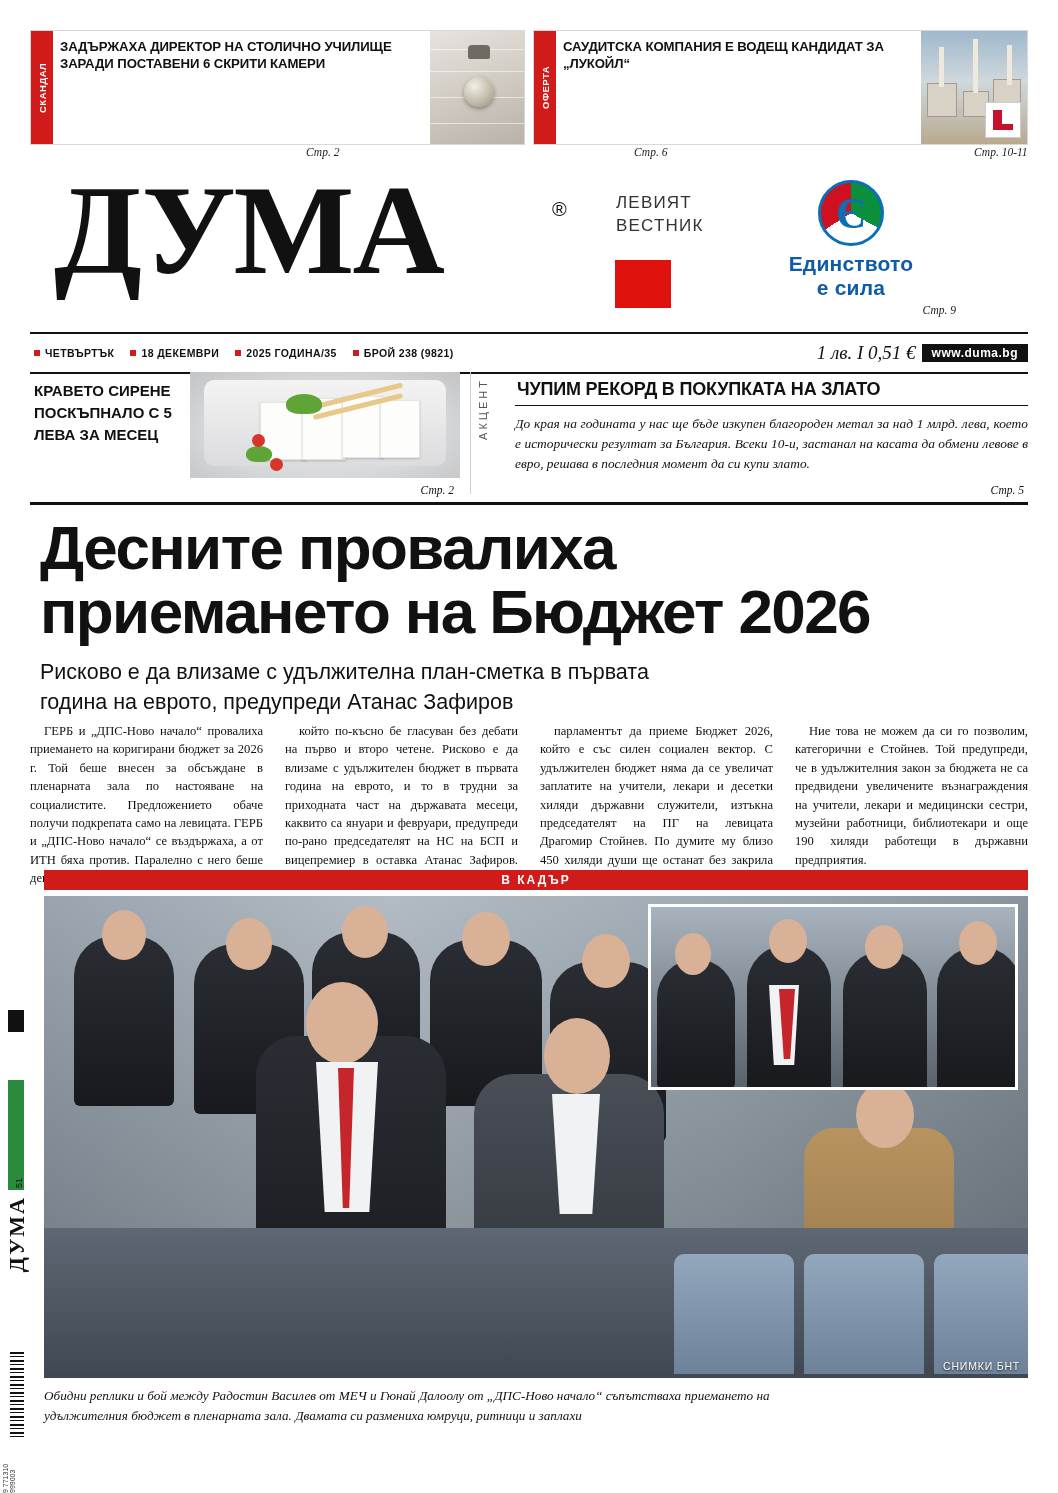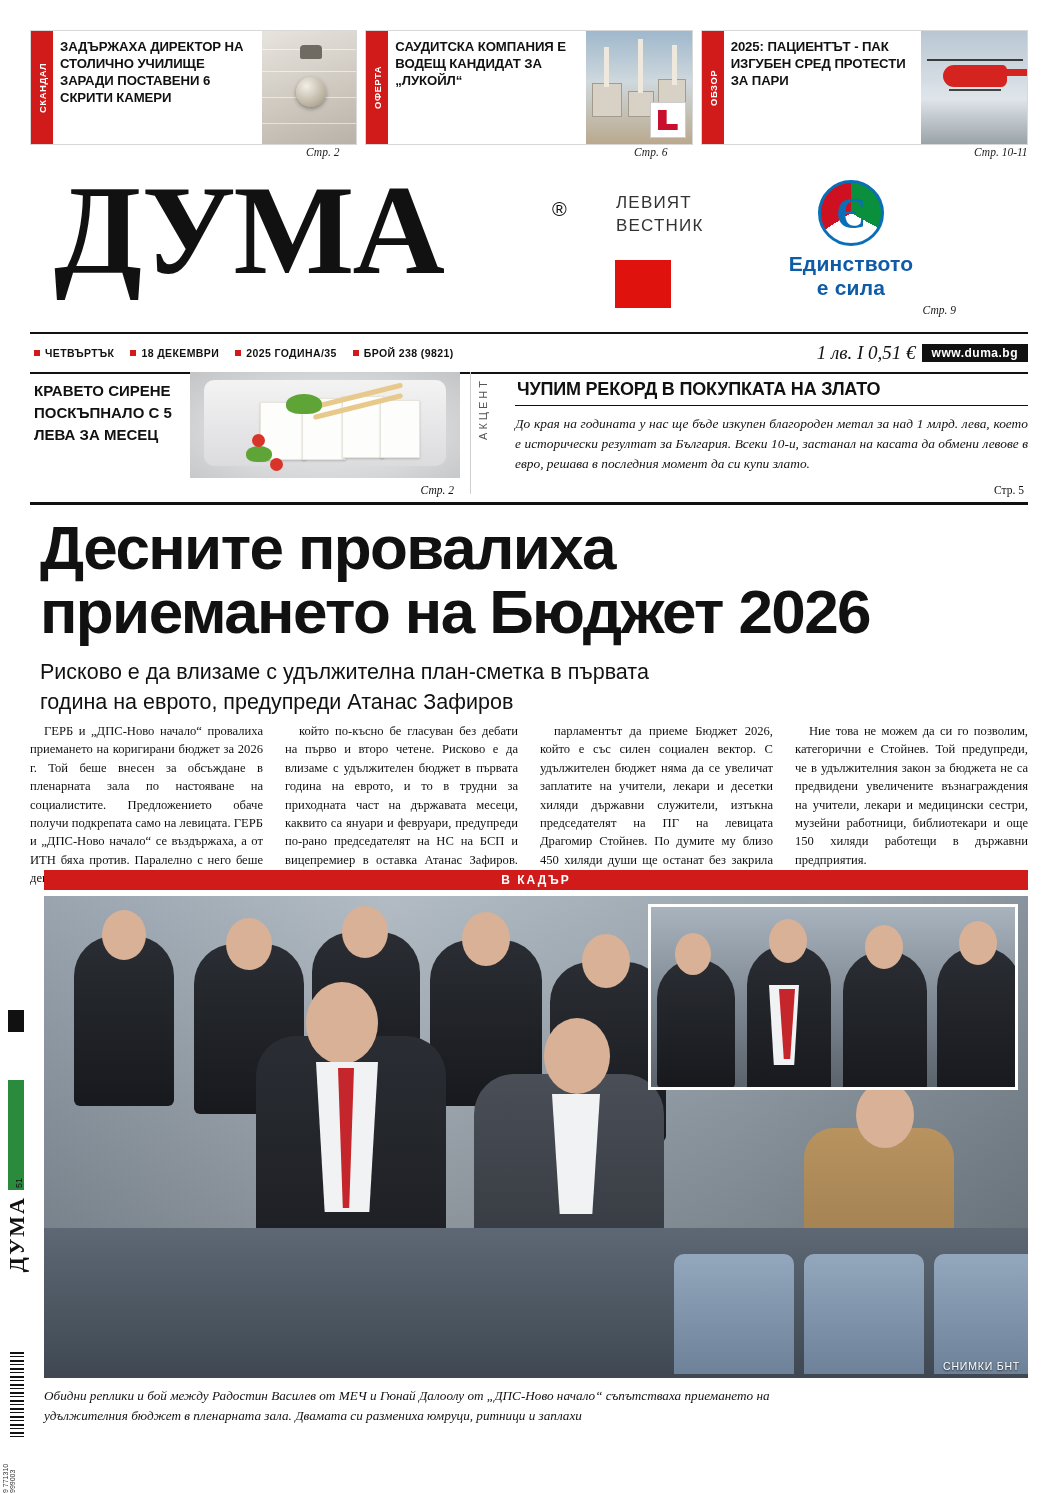--- a/index.html
+++ b/index.html
@@ -167,21 +167,21 @@
   .accent .ahead {
     margin-left: 34px; border-top:2px solid #111; border-bottom:1px solid #111;
     padding: 5px 0 5px 2px;
     font-family:"Liberation Sans",sans-serif; font-weight:bold; font-size:18px; letter-spacing:-.2px;
   }
   .accent .abody {
     margin-left: 34px; padding-top: 8px;
     font-family:"Liberation Serif",serif; font-style: italic; font-size: 13.4px; line-height: 1.5;
     text-align: justify;
   }
-  .accent .apg { position:absolute; right:4px; bottom:-2px; font-size:11.5px; }
+  .accent .apg { position:absolute; right:4px; bottom:-2px; font-style:italic; font-size:11.5px; }
 
   
   .rule-thick { position:absolute; left:30px; top:502px; width:998px; height:3px; background:#111; }
   .headline {
     position:absolute; left:40px; top:516px; width: 980px;
     font-family:"Liberation Sans",sans-serif; font-weight:bold;
     font-size: 62px; line-height: 1.04; letter-spacing:-1.6px; color:#111;
   }
   .deck {
     position:absolute; left:40px; top:658px; width: 700px;
@@ -312,32 +312,20 @@
           <div class="stack" style="left:18px; top:16px; height:40px;"></div>
           <div class="stack" style="left:52px; top:8px; height:54px;"></div>
           <div class="stack" style="left:86px; top:14px; height:40px;"></div>
           <div class="logo">
               <i></i>
             </div>
         </div>
       </div>
     </div>
 
-    <div class="teaser t3">
-      <div class="tab">ОБЗОР</div>
-      <div class="ttext">2025: ПАЦИЕНТЪТ - ПАК ИЗГУБЕН СРЕД ПРОТЕСТИ ЗА ПАРИ</div>
-      <div class="timg">
-        <div class="ph ph-heli">
-          <div class="rotor"></div>
-          <div class="body"></div>
-          <div class="tail"></div>
-          <div class="skid"></div>
-        </div>
-      </div>
-    </div>
   </div>
 
   <div class="pgrow">
     <span class="pg1">Стр. 2</span>
     <span class="pg2">Стр. 6</span>
     <span class="pg3">Стр. 10-11</span>
   </div>
 
   <div class="masthead">
     <div class="logo-duma">ДУМА</div>
@@ -416,21 +404,21 @@
       <p>който по-късно бе гласуван без дебати на първо и второ четене.
 
 Рисково е да влизаме с удължителен бюджет в първата година на еврото, и то в трудни за приходната част на държавата месеци, каквито са януари и февруари, предупреди по-рано председателят на НС на БСП и вицепремиер в оставка Атанас Зафиров. Той настоя</p>
     </div>
     <div class="col">
       <p>парламентът да приеме Бюджет 2026, който е със силен социален вектор.
 
 С удължителен бюджет няма да се увеличат заплатите на учители, лекари и десетки хиляди държавни служители, изтъкна председателят на ПГ на левицата Драгомир Стойнев. По думите му близо 450 хиляди души ще останат без закрила при влизането в еврозоната.</p>
     </div>
     <div class="col">
-      <p>Ние това не можем да си го позволим, категорични е Стойнев. Той предупреди, че в удължителния закон за бюджета не са предвидени увеличените възнаграждения на учители, лекари и медицински сестри, музейни работници, библиотекари и още 150 хиляди работещи в държавни предприятия.</p>
+      <p>Ние това не можем да си го позволим, категорични е Стойнев. Той предупреди, че в удължителния закон за бюджета не са предвидени увеличените възнаграждения на учители, лекари и медицински сестри, музейни работници, библиотекари и още 190 хиляди работещи в държавни предприятия.</p>
       <div class="pgnote">Стр. 3</div>
     </div>
   </div>
 
   <div class="kadar">В КАДЪР</div>
 
   <div class="photo">
     <div class="hallbg"></div>
 
     <div class="figure suit-dark" style="left:30px; top:40px; width:100px; height:170px;"></div>

